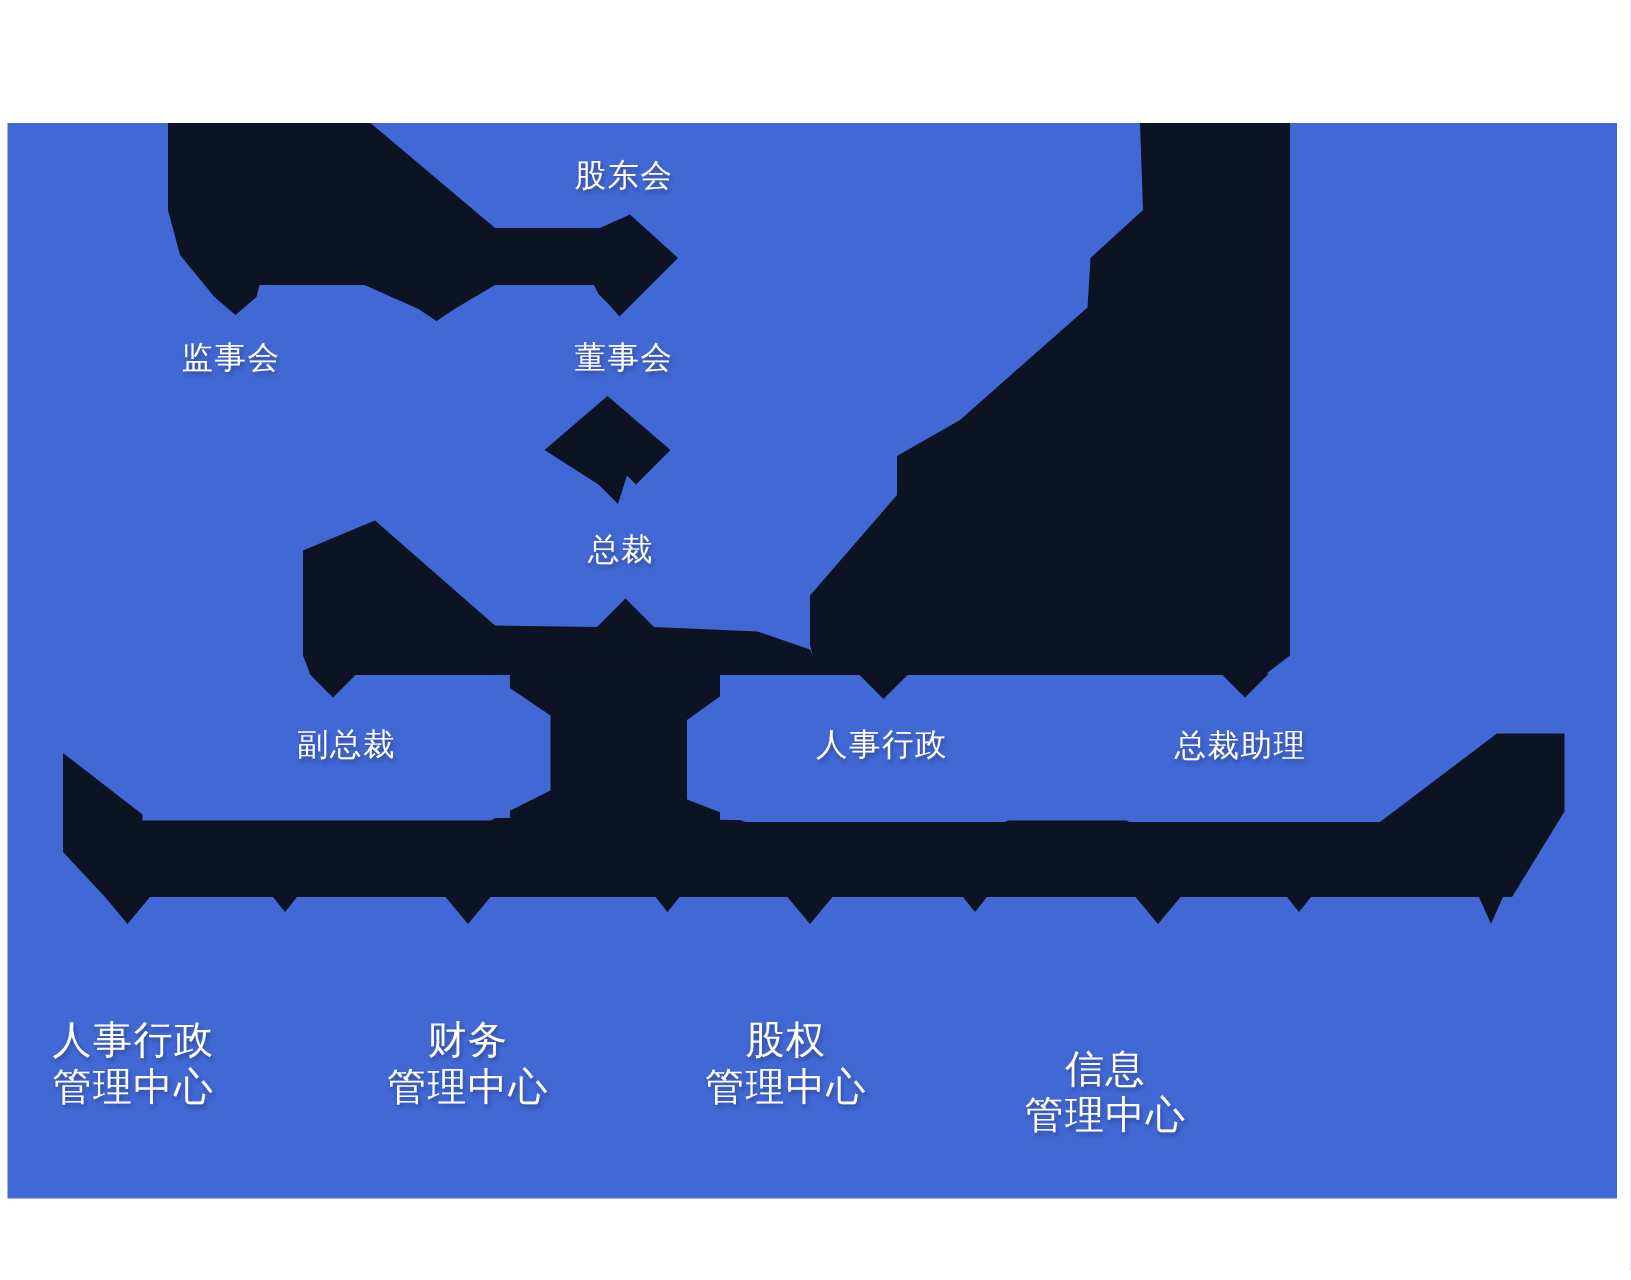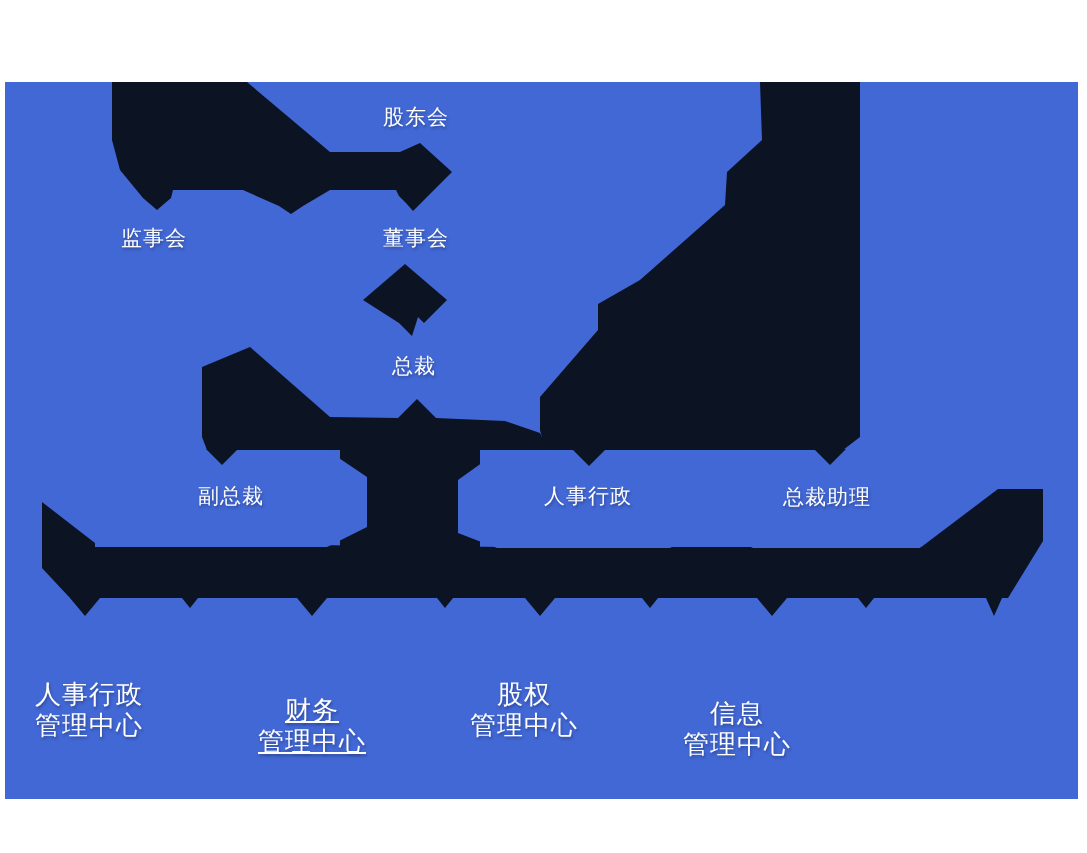--- a/index.html
+++ b/index.html
@@ -95,21 +95,21 @@
 
   <div class="node-label" style="left:588px;top:496px;">人事行政</div>
 
   <div class="node-label" style="left:827px;top:497px;">总裁助理</div>
 
   <div class="dept-label" style="left:89px;top:710px;">
     <div>人事行政</div>
     <div>管理中心</div>
   </div>
 
-  <div class="dept-label" style="left:312px;top:726px;text-decoration:underline;">
+  <div class="dept-label" style="left:312px;top:710px;">
     <div>财务</div>
     <div>管理中心</div>
   </div>
 
   <div class="dept-label" style="left:524px;top:710px;">
     <div>股权</div>
     <div>管理中心</div>
   </div>
 
   <div class="dept-label" style="left:737px;top:729px;">

